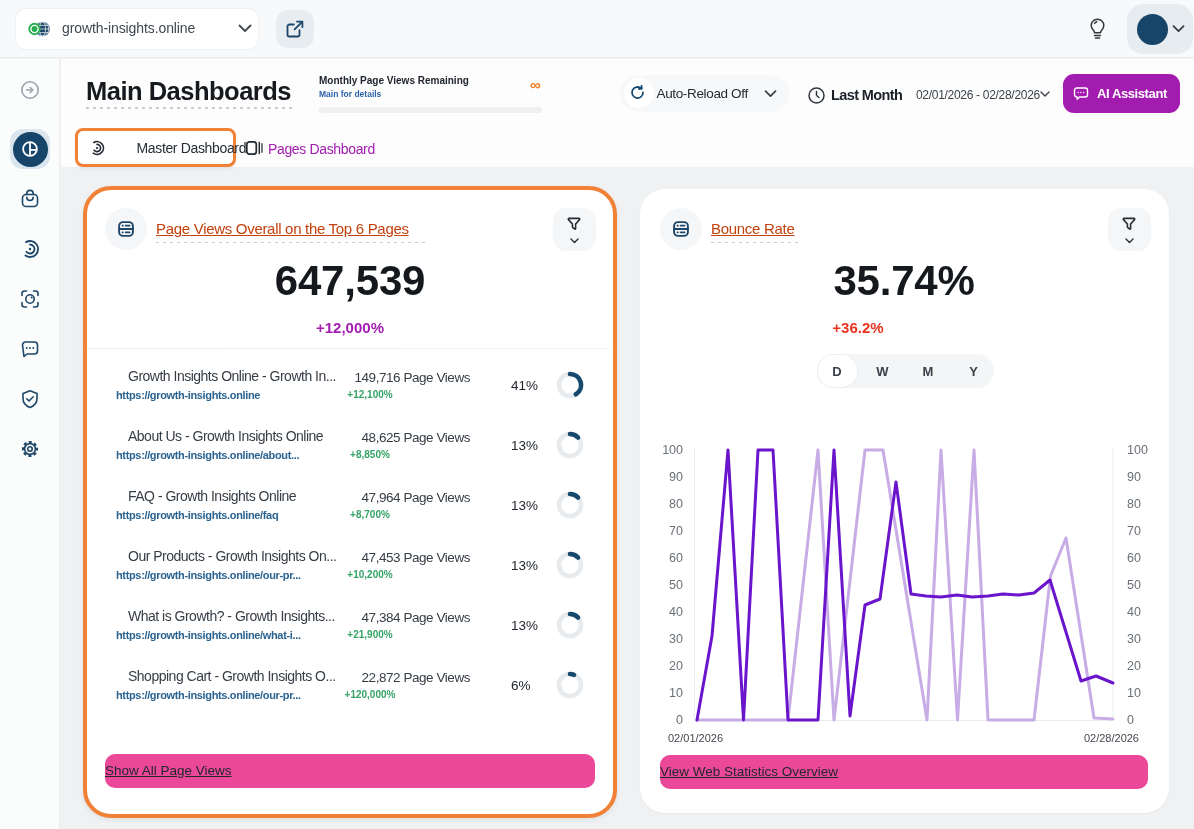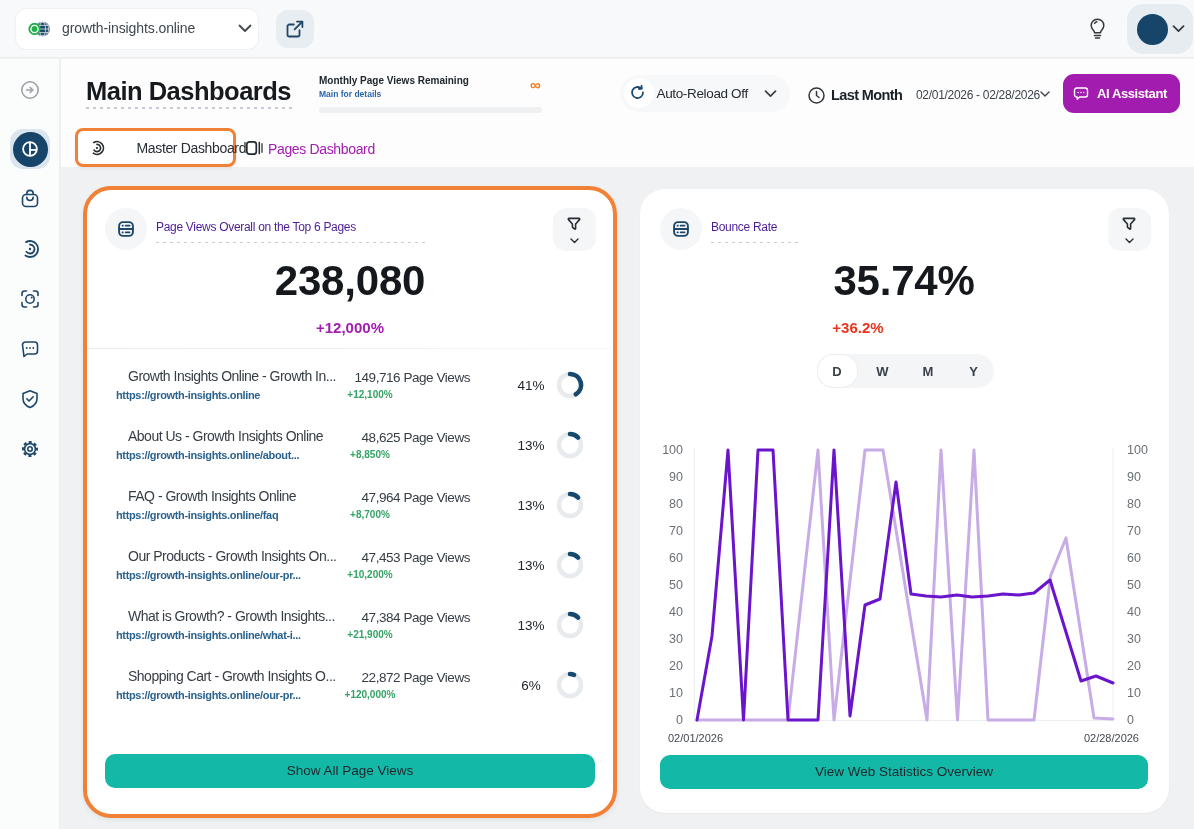--- a/index.html
+++ b/index.html
@@ -36,32 +36,32 @@
 
   
   #tab1 { left:75px; top:128px; width:161px; height:39px; background:#fff; border:3px solid #f08136; border-radius:8px; box-shadow:0 2px 3px rgba(30,40,50,.06); }
   #tab1 span { position:absolute; left:33.5px; top:9px; font-size:14px; letter-spacing:-0.35px; color:#272d34; font-weight:500; white-space:nowrap;margin-left:25px; }
   #tab2text { left:268px; top:141px; font-size:14px; letter-spacing:-0.35px; color:#a21caf; font-weight:500; white-space:nowrap; }
 
   
   #card1 { left:82.5px; top:185.5px; width:534px; height:632px; background:#fff; border:4px solid #f08136; border-radius:28px; box-shadow:0 2px 5px rgba(30,40,50,.07); }
   #card2 { left:640px; top:189px; width:529px; height:624px; background:#fff; border-radius:25px; box-shadow:0 1px 2px rgba(20,30,40,.04); }
   .hicon { position:absolute; width:42px; height:42px; background:#f5f6f8; border-radius:50%; }
-  .htitle { position:absolute; font-size:12px; letter-spacing:-0.3px; color:#4c1d95; white-space:nowrap; }
+  .htitle { position:absolute; font-size:15px; letter-spacing:-0.3px; color:#c2410c; white-space:nowrap;text-decoration:underline; }
   .filterbtn { position:absolute; width:43px; height:43px; background:#f5f6f8; border-radius:13px; }
   .bignum { position:absolute; width:100%; text-align:center; font-size:42px; font-weight:700; color:#15181c; letter-spacing:-0.2px; }
   .delta { position:absolute; width:100%; text-align:center; font-size:15px; font-weight:600; }
-  .cardbtn { position:absolute; background:#14b8a6; border-radius:10px; text-align:center; font-size:13.5px; color:#22272d; font-weight:500; }
+  .cardbtn { position:absolute; background:#ec4899; border-radius:10px; font-size:13.5px; color:#22272d; font-weight:500;text-decoration:underline; }
 
   
   .rowt { position:absolute; left:128px; font-size:14px; letter-spacing:-0.5px; color:#363d45; white-space:nowrap; }
   .rowu { position:absolute; left:116px; font-size:11px; letter-spacing:-0.35px; font-weight:700; color:#2b6390; white-space:nowrap; }
   .rowv { position:absolute; width:200px; text-align:right; font-size:13.5px; letter-spacing:-0.45px; color:#363d45; white-space:nowrap; }
   .rowp { position:absolute; width:200px; text-align:center; font-size:10px; font-weight:700; color:#35a266; }
-  .rowpc { position:absolute; width:40px; text-align:center; font-size:13.5px; color:#20262c; }
+  .rowpc { position:absolute; width:40px; text-align:left; font-size:13.5px; color:#20262c; }
   .green { color:#a21caf; }
   .red { color:#e8341f; }
 
   
   #seg { left:817px; top:354px; width:177px; height:34px; background:#f4f5f7; border-radius:17px; }
   #segd { position:absolute; left:1px; top:1px; width:39px; height:32px; background:#fff; border-radius:15px; box-shadow:0 0 0 1px #eceef0; }
   .seglbl { position:absolute; top:10px; font-size:13px; font-weight:600; color:#3a4149; }
 </style>
 </head>
 <body>
@@ -225,21 +225,21 @@
 </svg>
 <span class="htitle abs" style="left:156px;top:220px">Page Views Overall on the Top 6 Pages</span>
 <div class="abs" style="left:156px;top:241.5px;width:271px;height:1.5px;background:repeating-linear-gradient(90deg,#c6ccd3 0 3px,transparent 3px 7px)"></div>
 <div class="filterbtn abs" style="left:553px;top:208px"></div>
 <svg class="abs" style="left:567px;top:217px" width="14" height="14" viewBox="0 0 14 14" fill="none" stroke="#272d34" stroke-width="1.6" stroke-linecap="round" stroke-linejoin="round">
   <path d="M2 1.4 h10 a0.7 0.7 0 0 1 0.5 1.2 L8.6 7 v4.6 a0.5 0.5 0 0 1 -0.8 0.4 L5.8 10.6 a0.9 0.9 0 0 1 -0.4 -0.75 V7 L1.5 2.6 A0.7 0.7 0 0 1 2 1.4 z"></path>
 </svg>
 <svg class="abs" style="left:570px;top:238px" width="9" height="6" viewBox="0 0 9 6" fill="none" stroke="#272d34" stroke-width="1.4" stroke-linecap="round" stroke-linejoin="round">
     <path d="M1 1 L4.5 4.5 L8 1"></path>
   </svg>
-<div class="bignum abs" style="left:84px;top:257px;width:532px">238,080</div>
+<div class="bignum abs" style="left:84px;top:257px;width:532px">647,539</div>
 <div class="delta green abs" style="left:84px;top:319px;width:532px">+12,000%</div>
 <div class="abs" style="left:87px;top:348px;width:524px;height:1px;background:linear-gradient(to right,#e9eaec,#f5f6f7)"></div>
 
 <div id="rows">
     <span class="rowt abs" style="top:368px">Growth Insights Online - Growth In...</span>
     <span class="rowu abs" style="top:389px">https://growth-insights.online</span>
     <span class="rowv abs" style="left:270px;top:370px">149,716 Page Views</span>
     <span class="rowp abs" style="left:270px;top:389px">+12,100%</span>
     <span class="rowpc abs" style="left:511px;top:378px">41%</span>
     <svg class="abs" style="left:555.5px;top:371px" width="28" height="28">

